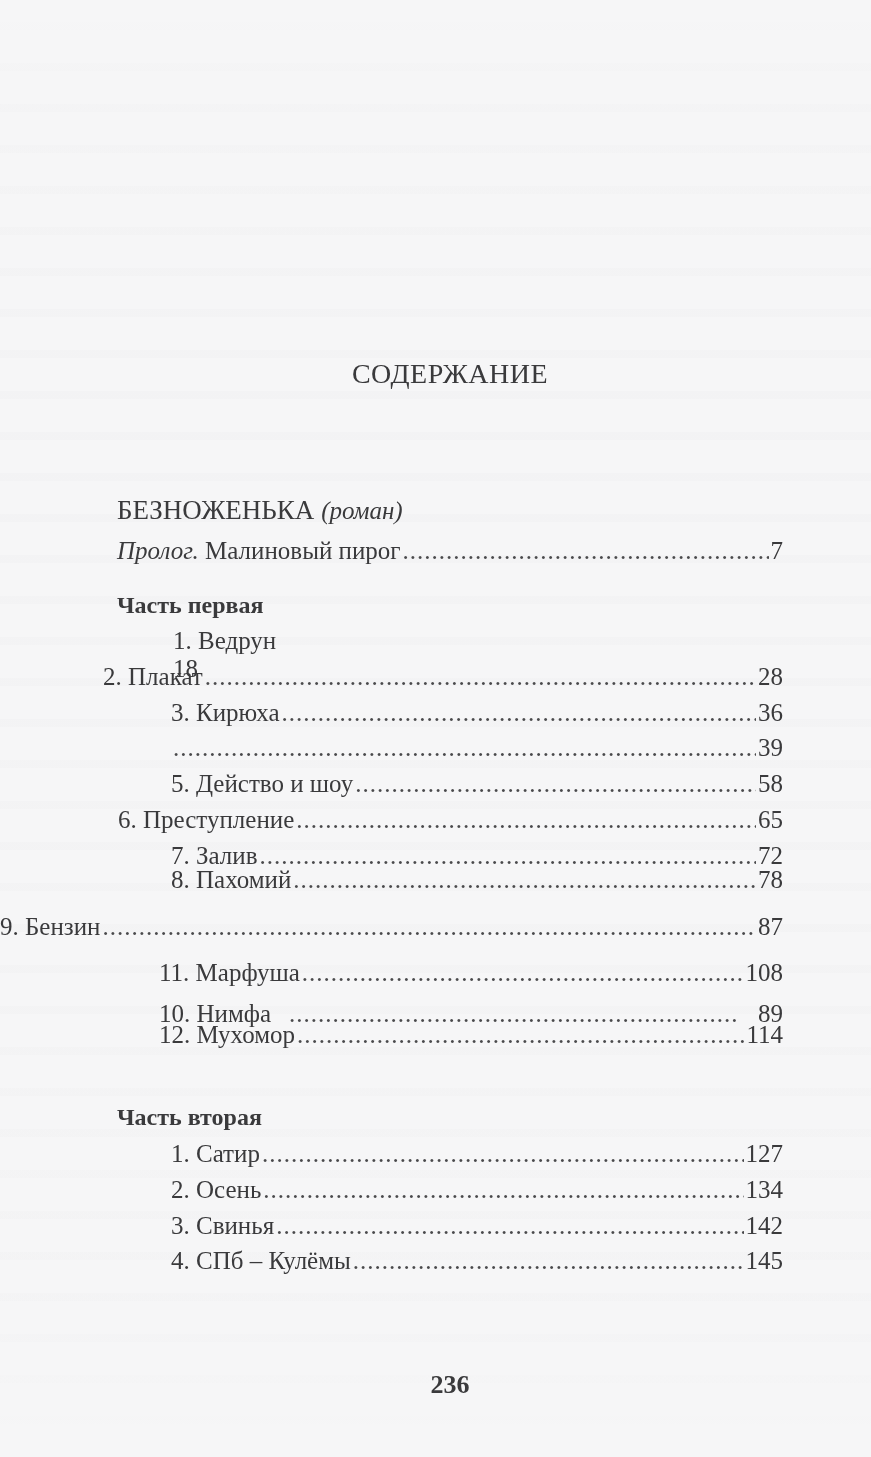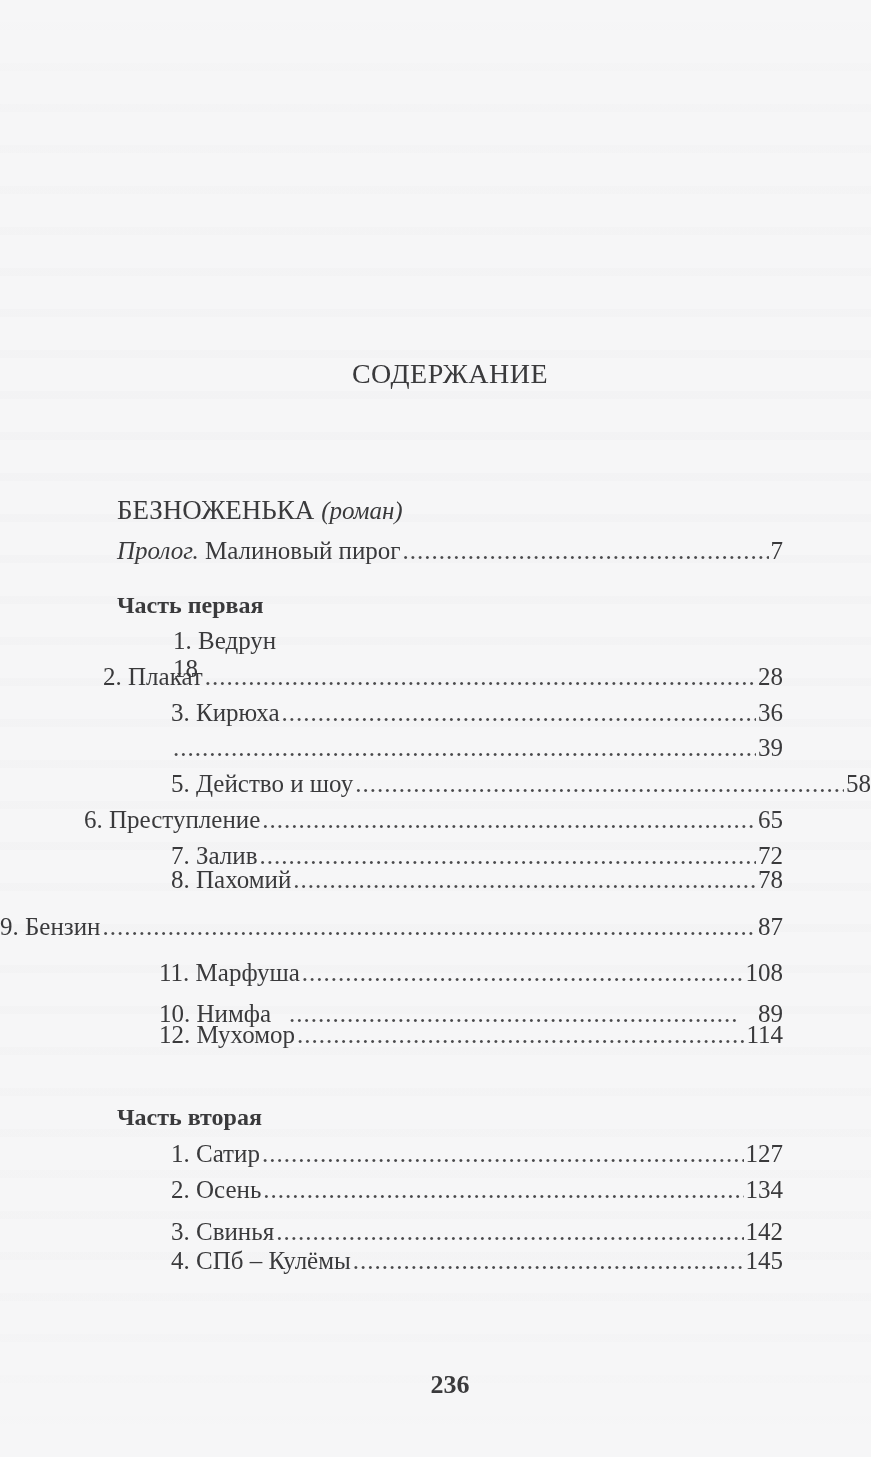--- a/index.html
+++ b/index.html
@@ -87,26 +87,26 @@
     </div>
     <div class="row" style="top: 698.6px; padding-left: 171px; padding-right: 88px; box-sizing: border-box;">
       <span class="lbl">3. Кирюха</span>
       <span class="dots"></span>
       <span class="pg">36</span>
     </div>
     <div class="row" style="top: 734.4px; padding-left: 171px; padding-right: 88px; box-sizing: border-box;">
       <span class="dots"></span>
       <span class="pg">39</span>
     </div>
-    <div class="row" style="top: 770.2px; padding-left: 171px; box-sizing: border-box;">
+    <div class="row" style="top: 770.2px; padding-left: 171px; padding-right: 88px; box-sizing: border-box;">
       <span class="lbl">5. Действо и шоу</span>
       <span class="dots"></span>
       <span class="pg">58</span>
     </div>
-    <div class="row" style="top: 806px; padding-left: 84px; padding-right: 88px; box-sizing: border-box;">
+    <div class="row" style="top: 806px; padding-left: 118px; padding-right: 88px; box-sizing: border-box;">
       <span class="lbl">6. Преступление</span>
       <span class="dots"></span>
       <span class="pg">65</span>
     </div>
     <div class="row" style="top: 841.8px; padding-left: 171px; padding-right: 88px; box-sizing: border-box; text-align: center;">
       <span class="lbl">7. Залив</span>
       <span class="dots"></span>
       <span class="pg">72</span>
     </div>
     <div class="row" style="top: 866px; padding-left: 171px; padding-right: 88px; box-sizing: border-box;">
@@ -142,21 +142,21 @@
     <div class="row" style="top: 1140px; padding-left: 171px; padding-right: 88px; box-sizing: border-box;">
       <span class="lbl">1. Сатир</span>
       <span class="dots"></span>
       <span class="pg">127</span>
     </div>
     <div class="row" style="top: 1175.8px; padding-left: 171px; padding-right: 88px; box-sizing: border-box;">
       <span class="lbl">2. Осень</span>
       <span class="dots"></span>
       <span class="pg">134</span>
     </div>
-    <div class="row" style="top: 1211.6px; padding-left: 171px; padding-right: 88px; box-sizing: border-box; align-items: flex-end;">
+    <div class="row" style="top: 1211.6px; padding-left: 171px; padding-right: 88px; box-sizing: border-box;">
       <span class="lbl">3. Свинья</span>
       <span class="dots"></span>
       <span class="pg">142</span>
     </div>
     <div class="row" style="top: 1247.4px; padding-left: 171px; padding-right: 88px; box-sizing: border-box;">
       <span class="lbl">4. СПб – Кулёмы</span>
       <span class="dots"></span>
       <span class="pg">145</span>
     </div>
   </div>

